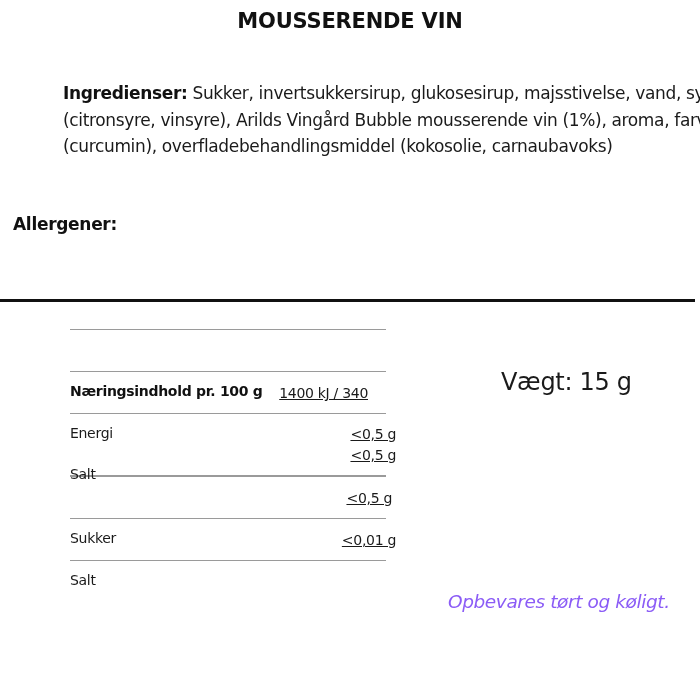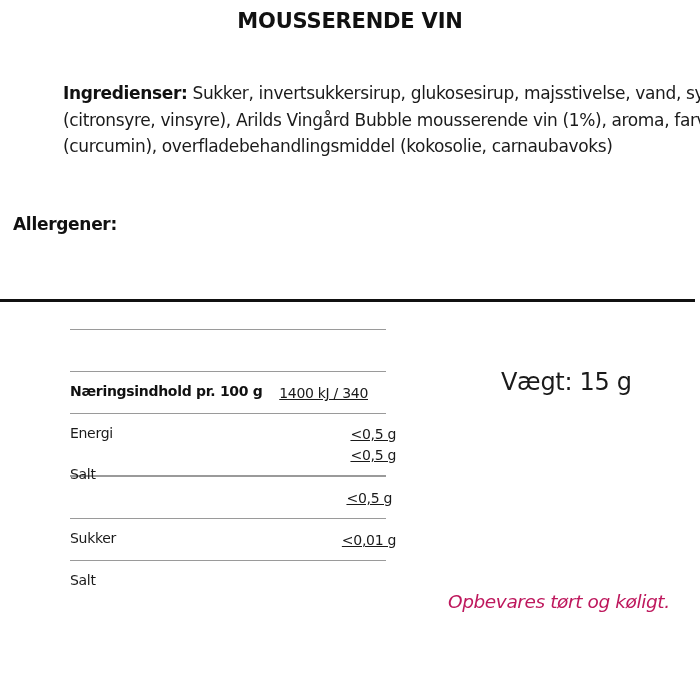--- a/index.html
+++ b/index.html
@@ -43,21 +43,21 @@
     .n-double { height: 61px; }
     .n-double .lbl, .n-double .val.top { top: 12px; }
     .n-double .sub, .n-double .val.bot { top: 33px; }
     .energy .val { right: 18px; }
     .weight {
       position: absolute; left: 501px; top: 368px;
       font-size: 24px; letter-spacing: -0.3px; color: #1a1a1a;
     }
     .storage {
       position: absolute; left: 448px; top: 591px;
-      font-size: 18.5px; font-style: italic; letter-spacing: -0.4px; color: #be185d;
+      font-size: 18.5px; font-style: italic; letter-spacing: -0.4px; color: #8b5cf6;
     }
   </style>
 </head>
 <body>
 
 <div class="title">
   <div>MOUSSERENDE VIN</div>
 </div>
 
 <div class="ingredients">

